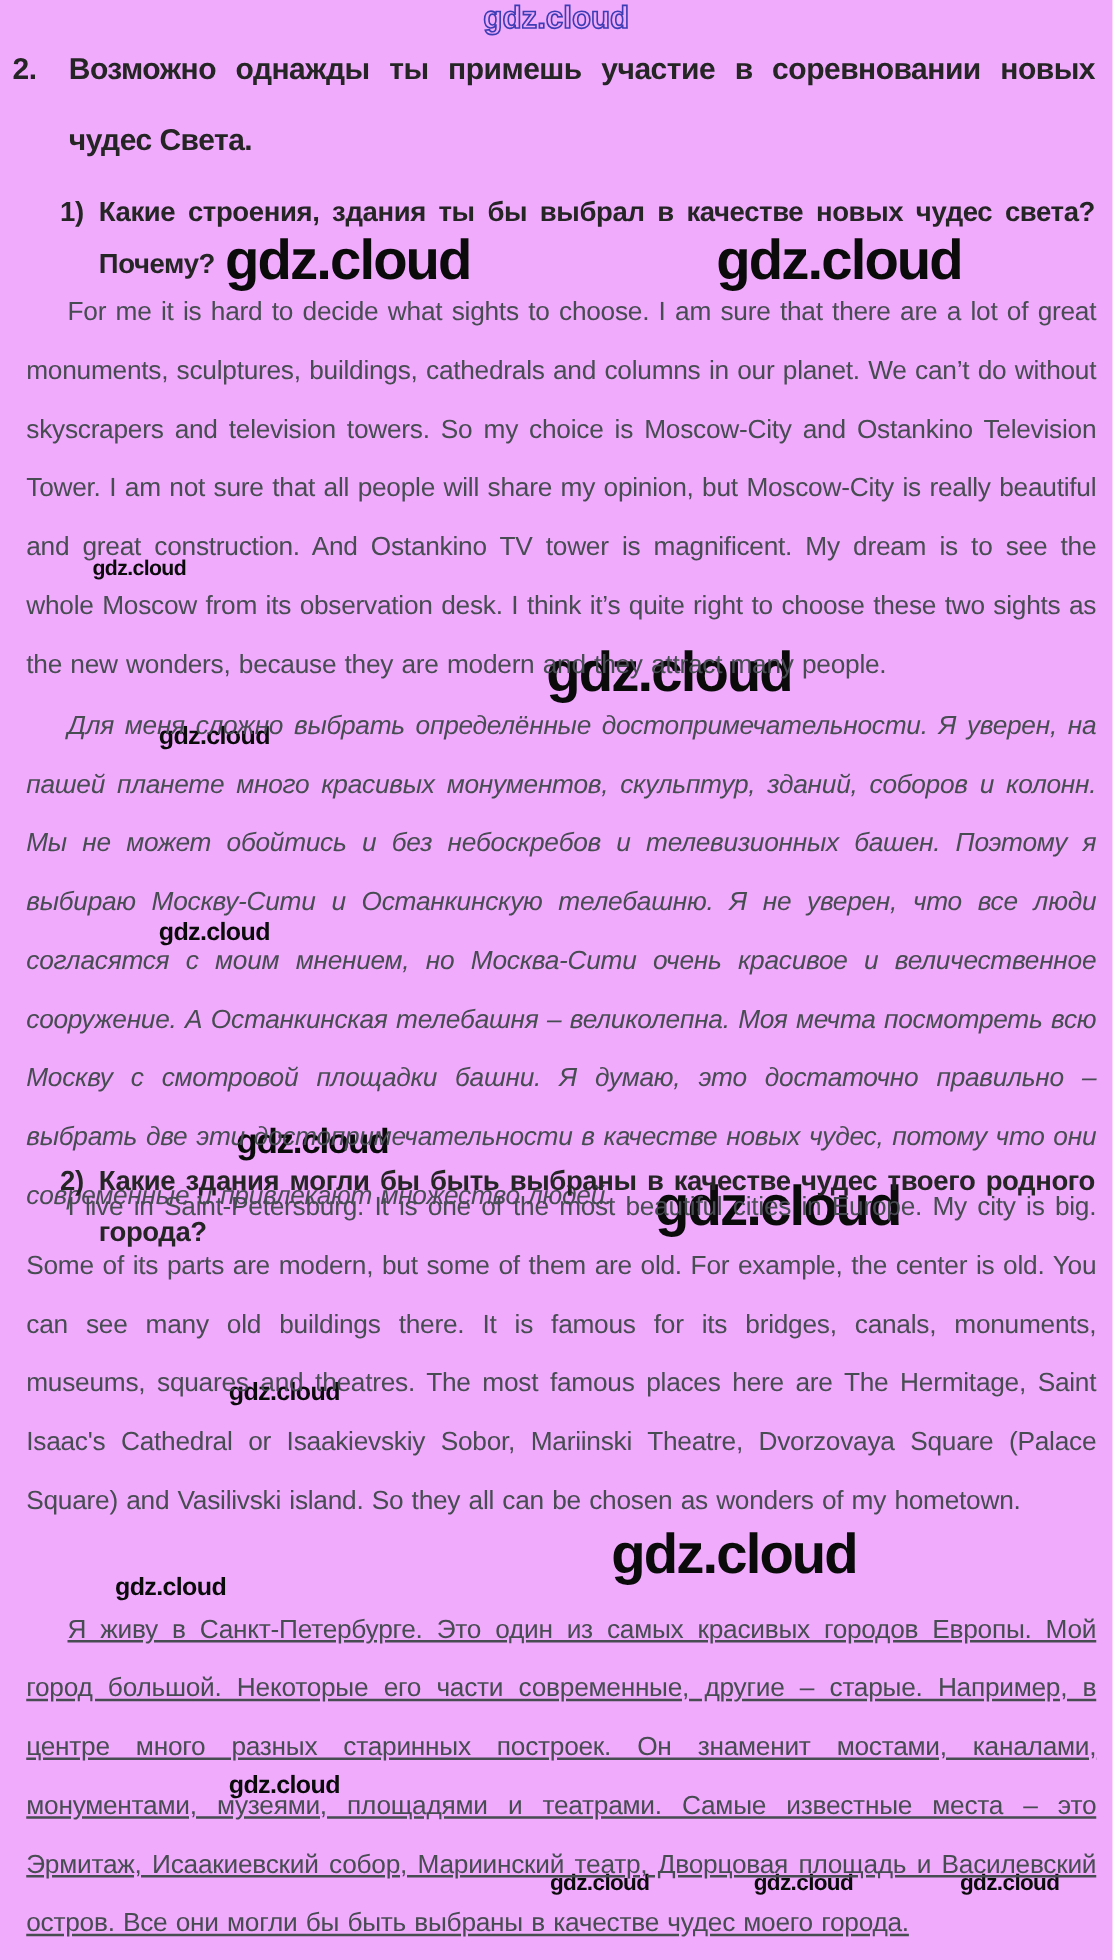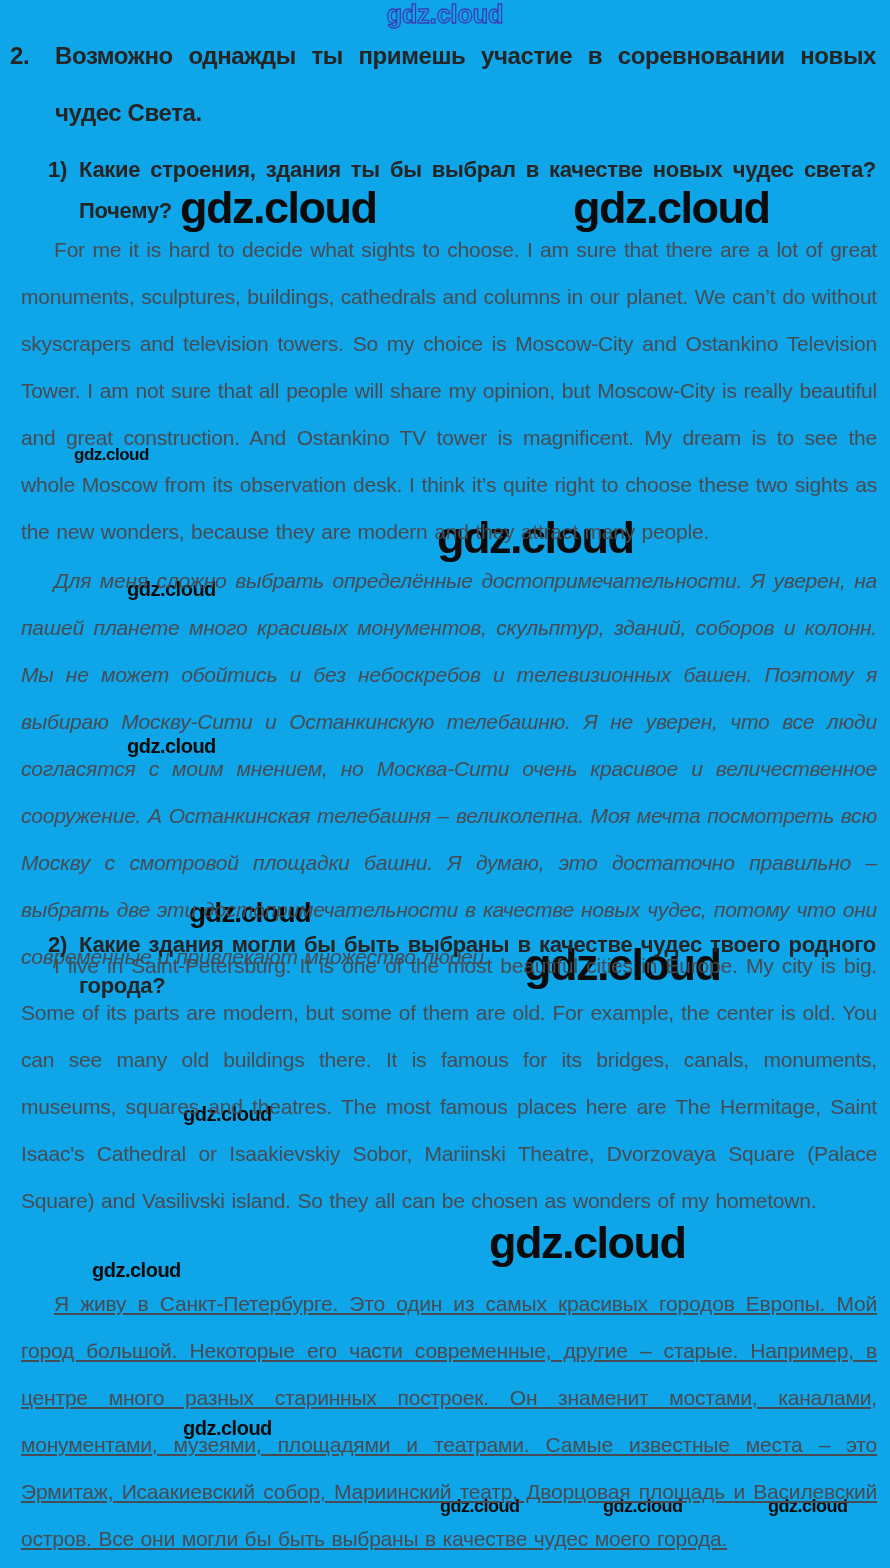--- a/index.html
+++ b/index.html
@@ -1,20 +1,20 @@
 <!DOCTYPE html>
 <html><head>
 <meta charset="utf-8">
 <style>
   html, body { margin: 0; padding: 0; background: #ffffff; }
   .page {
     position: relative;
     width: 890px;
     height: 1568px;
-    background: #0ea5e9;
+    background: #f0abfc;
     overflow: hidden;
     font-family: "Liberation Sans", sans-serif;
   }
 
   
   .task-heading {
     position: absolute;
     left: 10px; right: 14px; top: 27px;
     padding-left: 45px;
     font-size: 24px;

